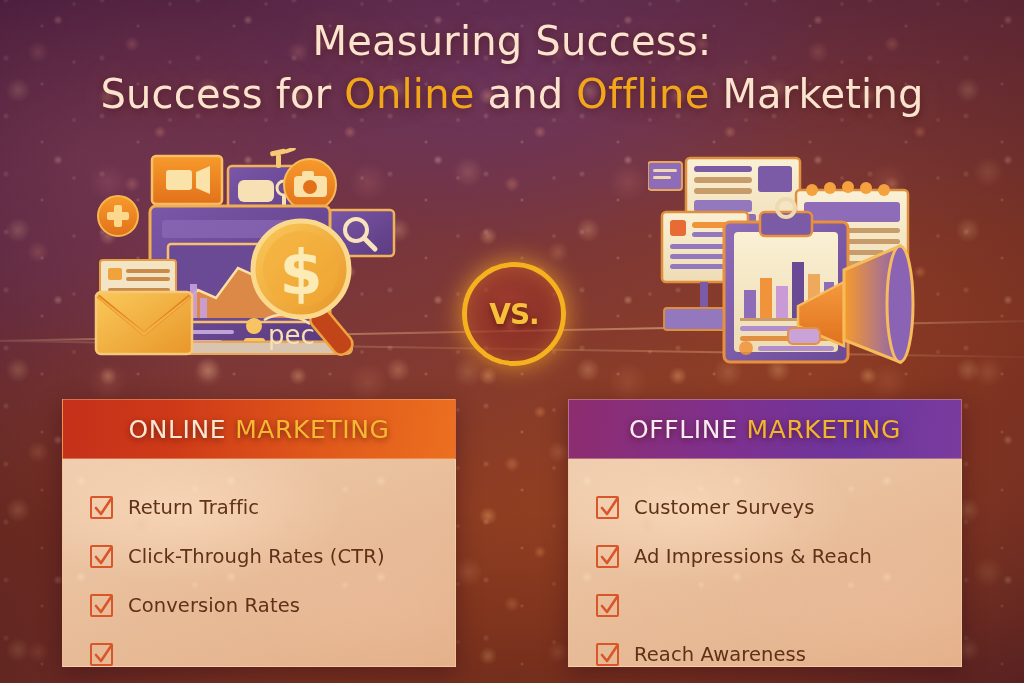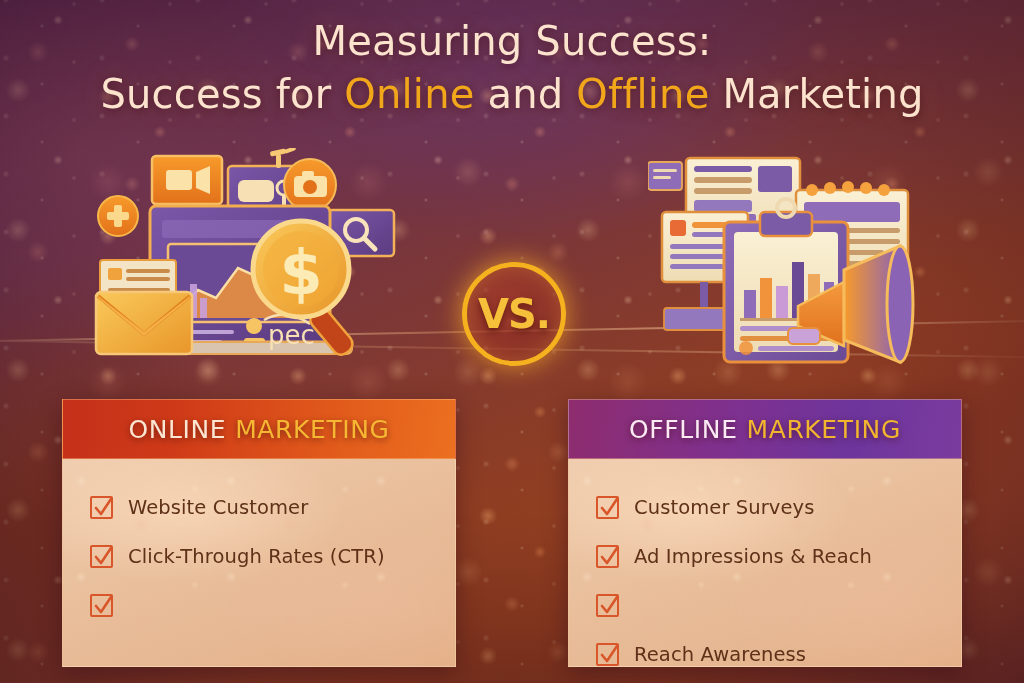--- a/index.html
+++ b/index.html
@@ -95,21 +95,21 @@
     position:absolute; left:462px; top:262px; width:104px; height:104px;
     border-radius:50%;
     border:5px solid #F6B11E;
     background:radial-gradient(circle at 42% 36%, rgba(180,60,40,.55), rgba(120,30,30,.5));
     box-shadow:0 0 26px rgba(255,175,40,.75), inset 0 0 22px rgba(255,160,60,.35);
     display:flex; align-items:center; justify-content:center;
     z-index:7;
   }
   .vs-text {
     font-family:"DejaVu Sans", sans-serif;
-    font-weight:700; font-size:40px; color:#F7C03A;
+    font-weight:700; font-size:28px; color:#F7C03A;
     letter-spacing:-1px;
     text-shadow:0 3px 6px rgba(90,20,10,.75);
   }
 
   
   .panel { position:absolute; z-index:6; box-shadow:0 6px 22px rgba(50,10,25,.45); }
   .panel-left  { left:62px;  top:399px; width:394px; height:268px; }
   .panel-right { left:568px; top:399px; width:394px; height:268px; }
 
   .panel-header {
@@ -412,29 +412,37 @@
       <span class="panel-header-text hdr-a">ONLINE</span>
       <span class="panel-header-text hdr-b">MARKETING</span>
     </div>
     <div class="panel-body">
       <div class="check-row">
         <span class="checkbox">
           <svg width="21" height="26" viewBox="0 0 21 26">
               <path d="M3 13 L8 19 L18 4" fill="none" stroke="#D9562A" stroke-width="2.6" stroke-linecap="round" stroke-linejoin="round"></path>
             </svg>
         </span>
-        <span class="check-label">Website Customer</span>
+        <span class="check-label">Return Traffic</span>
       </div>
       <div class="check-row">
         <span class="checkbox">
           <svg width="21" height="26" viewBox="0 0 21 26">
               <path d="M3 13 L8 19 L18 4" fill="none" stroke="#D9562A" stroke-width="2.6" stroke-linecap="round" stroke-linejoin="round"></path>
             </svg>
         </span>
         <span class="check-label">Click-Through Rates (CTR)</span>
+      </div>
+      <div class="check-row">
+        <span class="checkbox">
+          <svg width="21" height="26" viewBox="0 0 21 26">
+              <path d="M3 13 L8 19 L18 4" fill="none" stroke="#D9562A" stroke-width="2.6" stroke-linecap="round" stroke-linejoin="round"></path>
+            </svg>
+        </span>
+        <span class="check-label">Conversion Rates</span>
       </div>
       <div class="check-row">
         <span class="checkbox">
           <svg width="21" height="26" viewBox="0 0 21 26">
               <path d="M3 13 L8 19 L18 4" fill="none" stroke="#D9562A" stroke-width="2.6" stroke-linecap="round" stroke-linejoin="round"></path>
             </svg>
         </span>
       </div>
     </div>
   </div>

